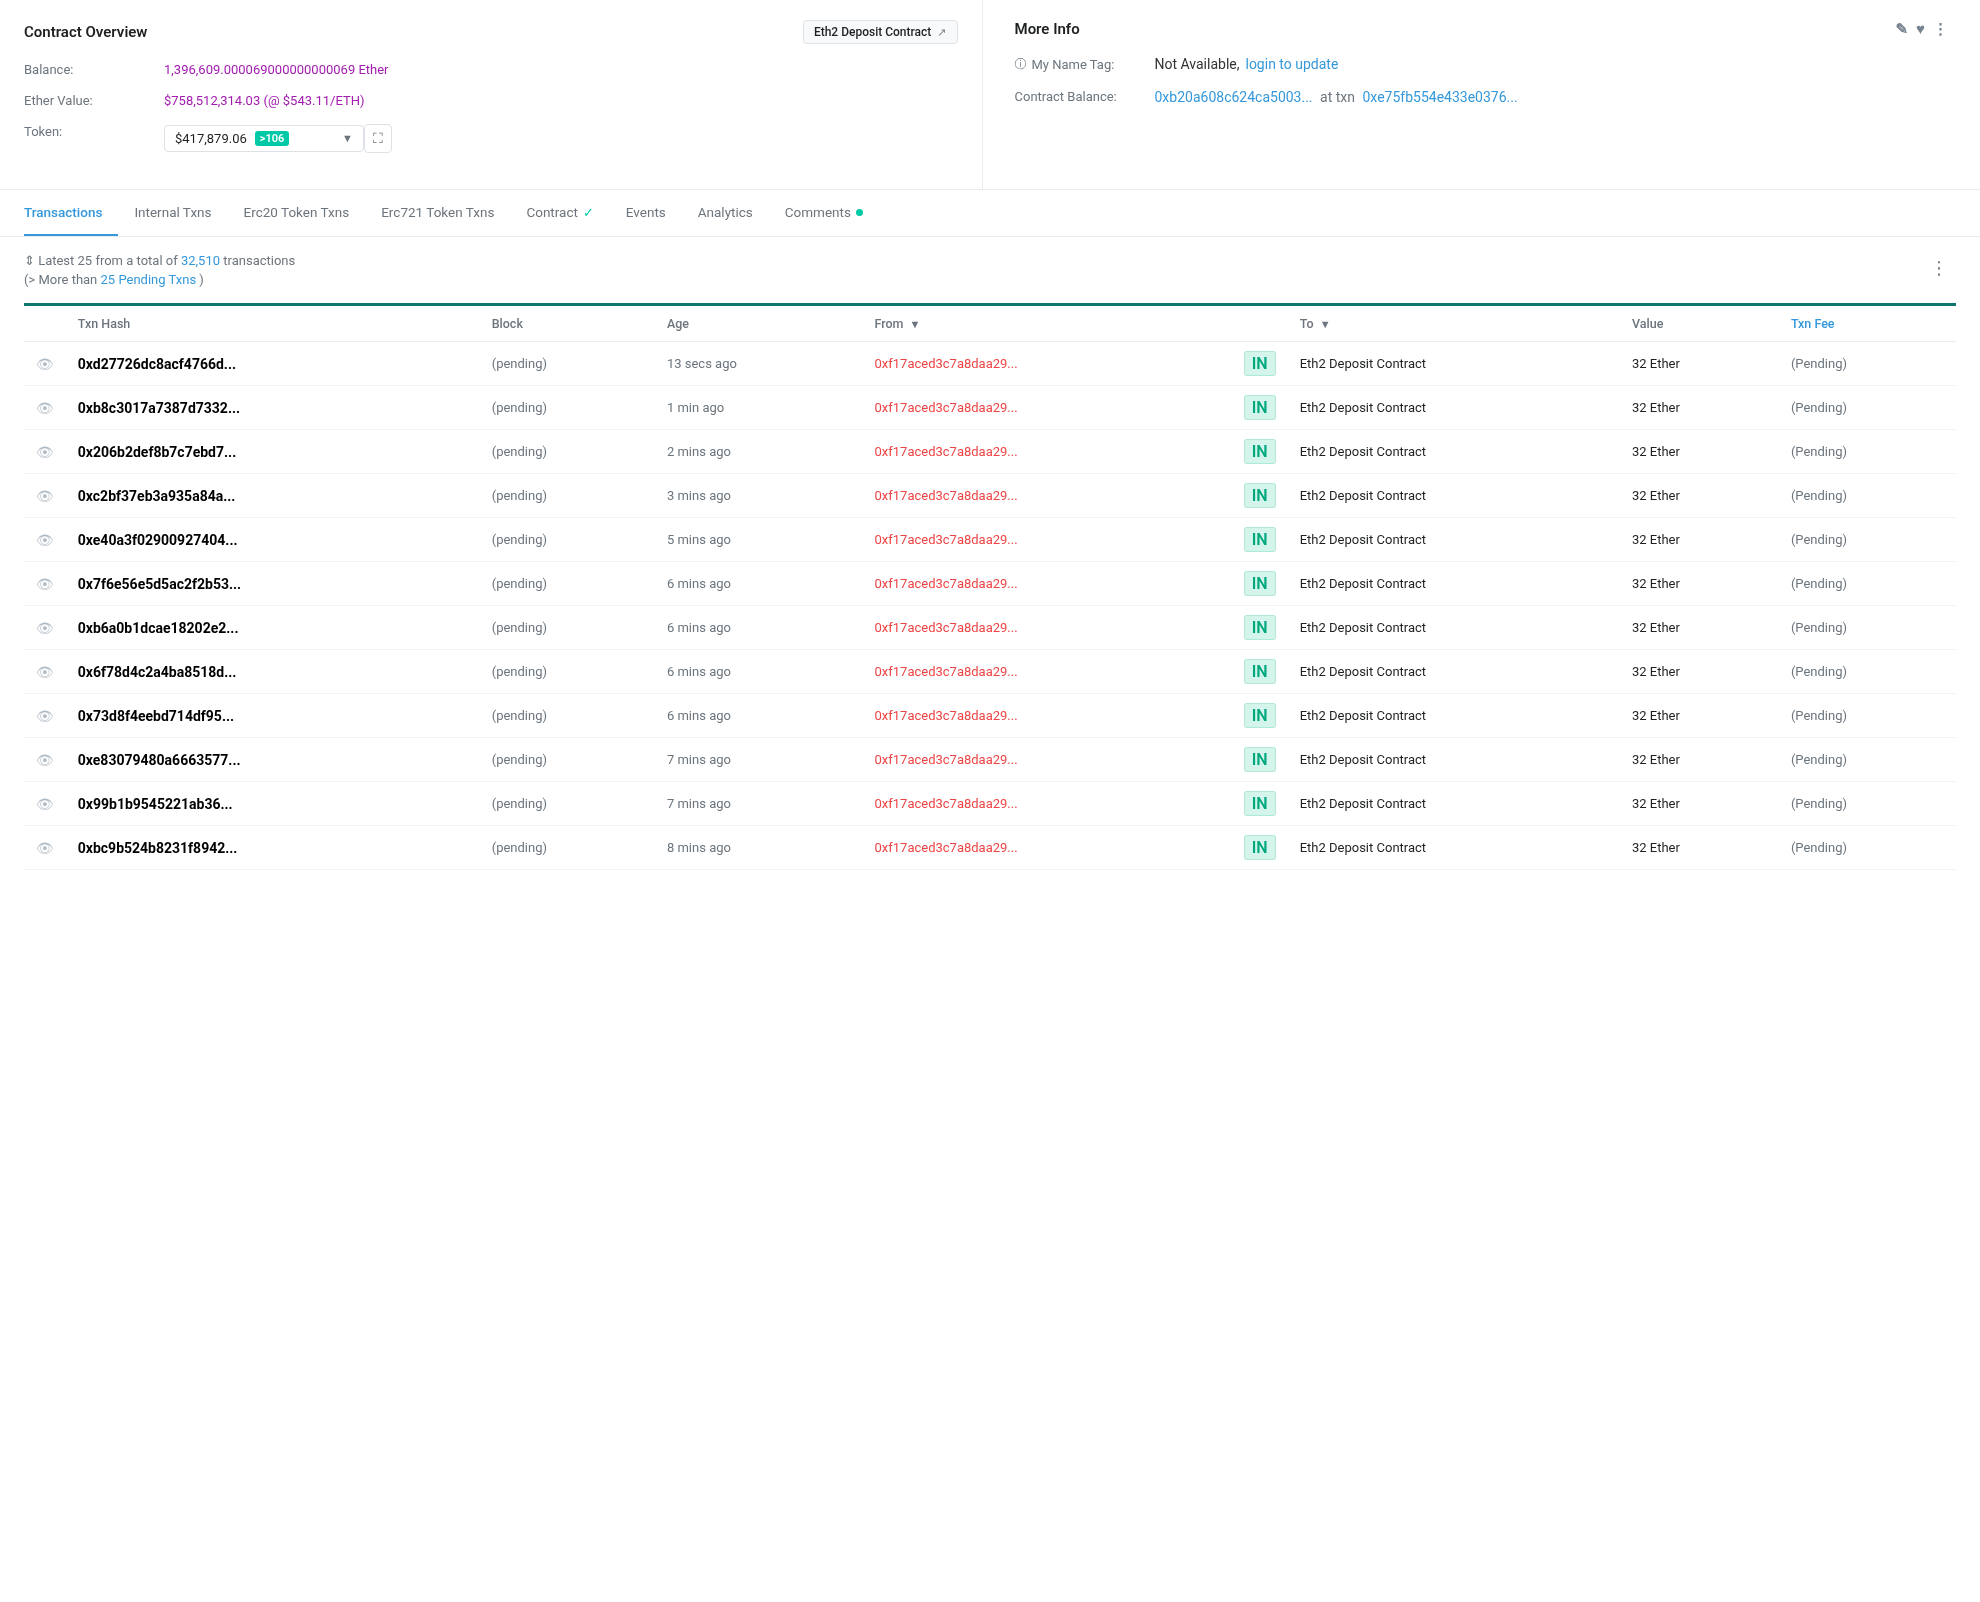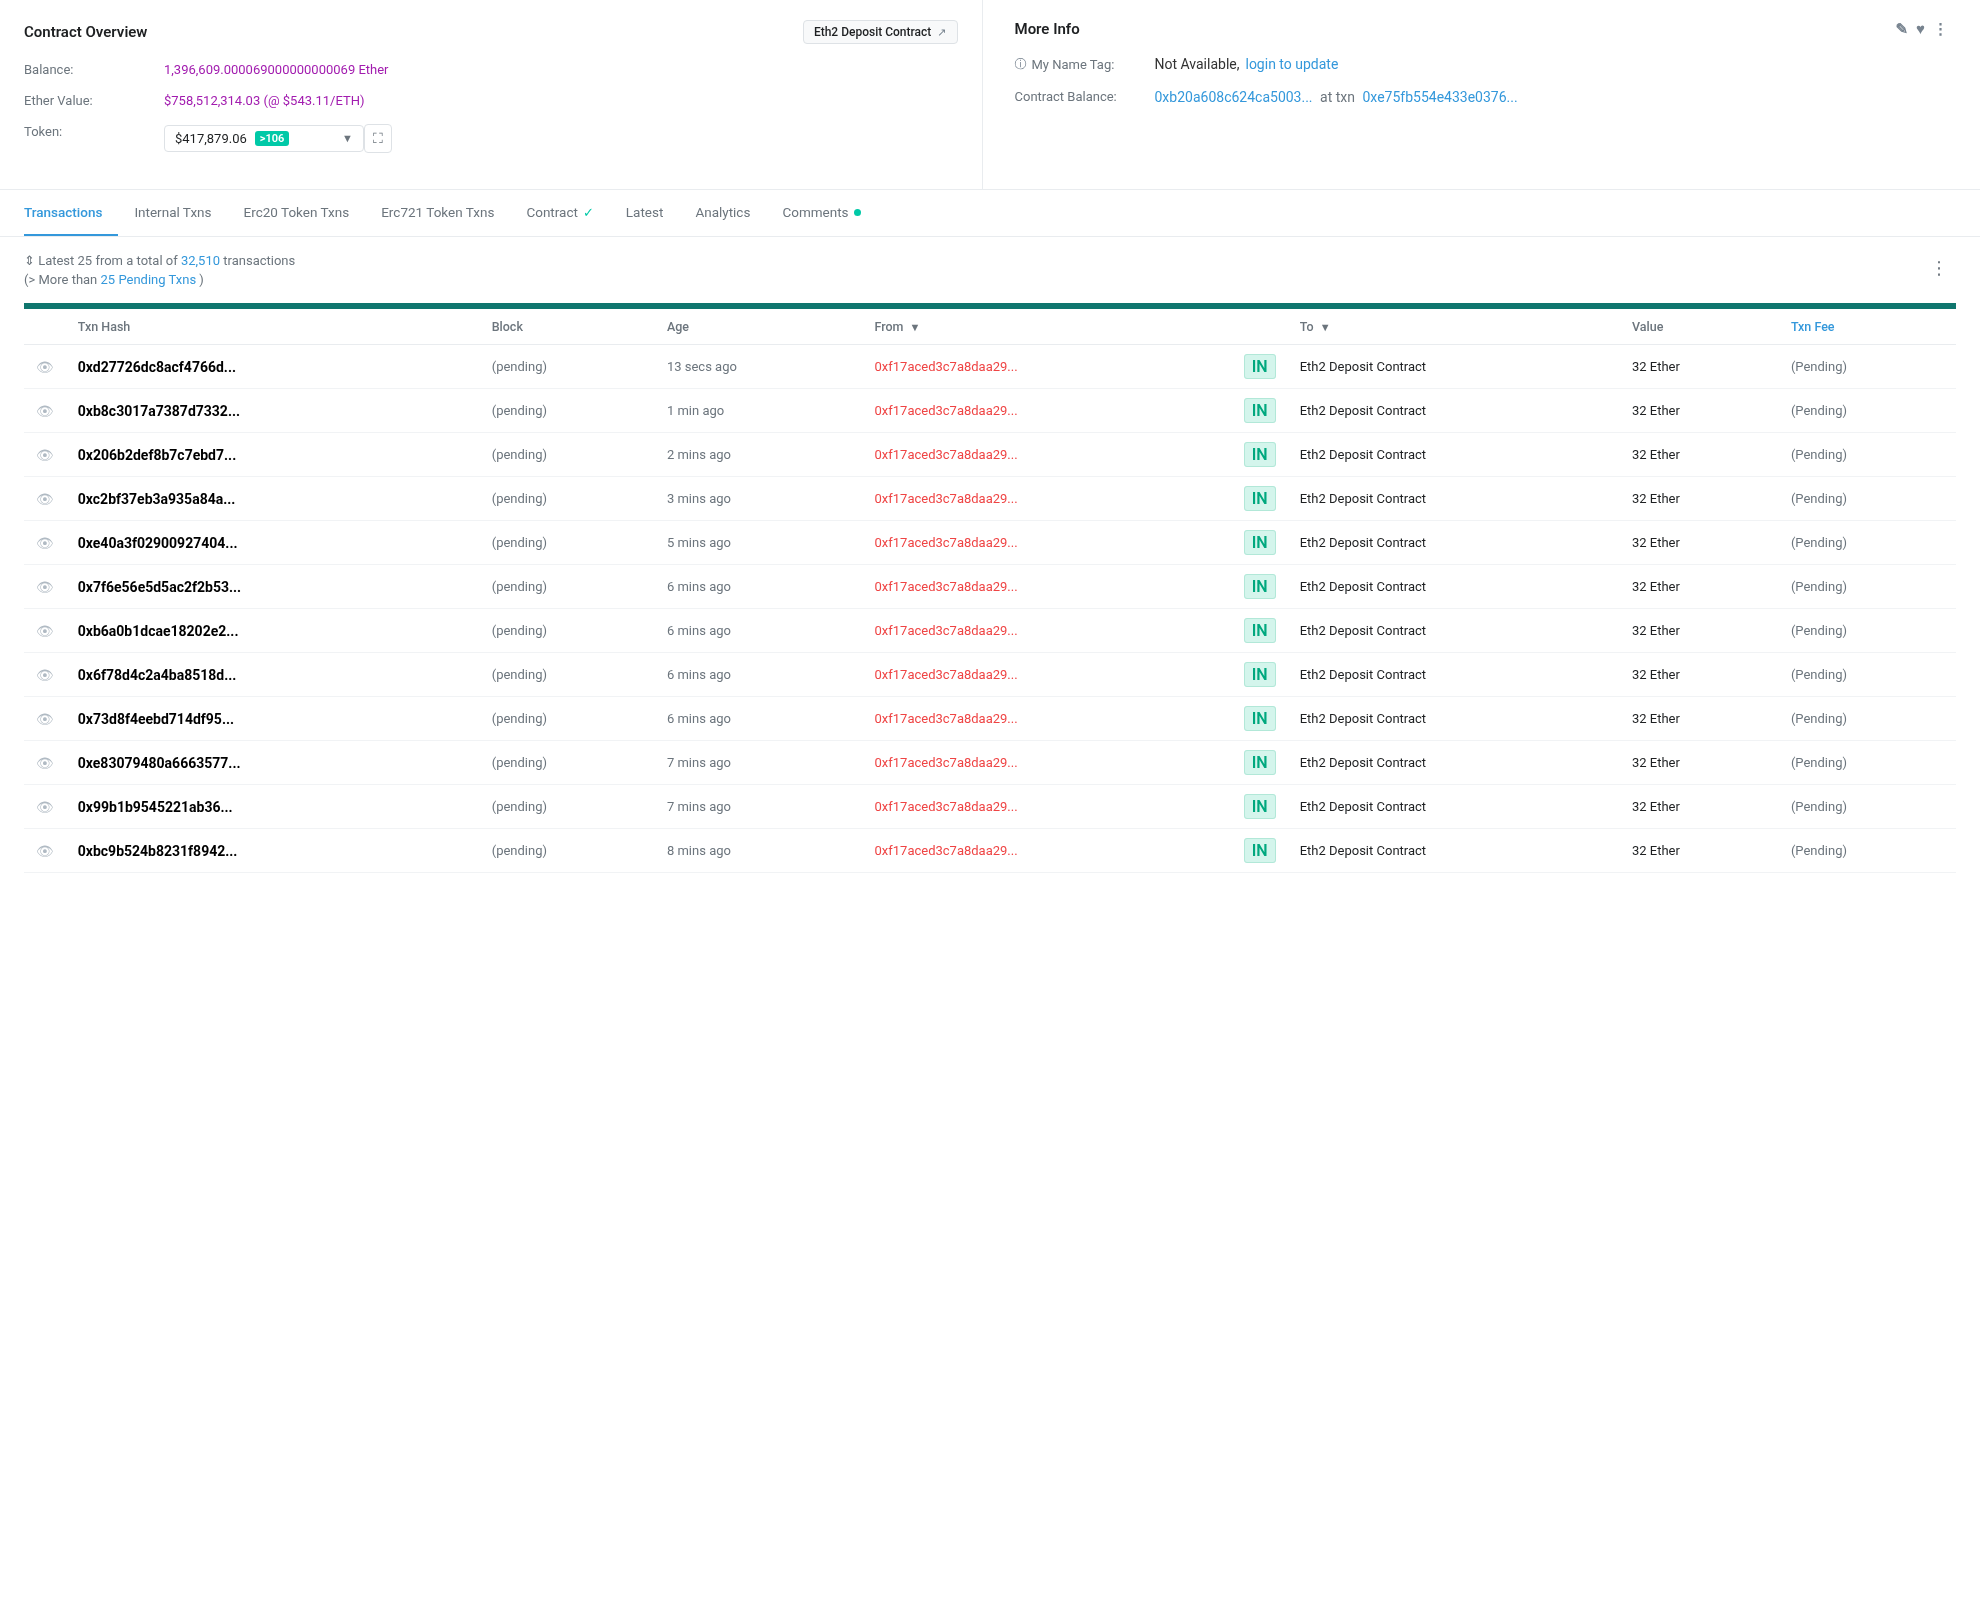--- a/index.html
+++ b/index.html
@@ -44,21 +44,21 @@
     .txn-summary { font-size: 13px; color: #6c757d; margin-bottom: 4px; }
     .txn-summary-link { color: #3498db; text-decoration: none; }
     .pending-info { font-size: 13px; color: #6c757d; margin-bottom: 16px; }
     .pending-link { color: #3498db; text-decoration: none; }
 
     .summary-header { display: flex; justify-content: space-between; align-items: flex-start; }
     .kebab-btn { cursor: pointer; color: #6c757d; font-size: 18px; padding: 4px 8px; }
 
     
     .txn-table { width: 100%; border-collapse: collapse; font-size: 13px; }
-    .txn-table th { padding: 10px 12px; text-align: left; font-weight: 500; color: #6c757d; border-bottom: 1px solid #e9ecef; border-top: 6px solid #0f766e; white-space: nowrap; font-size: 12.5px; }
+    .txn-table th { padding: 10px 12px; text-align: left; font-weight: 500; color: #6c757d; border-bottom: 1px solid #e9ecef; border-top: 3px solid #0f766e; white-space: nowrap; font-size: 12.5px; }
     .txn-table td { padding: 12px 12px; border-bottom: 1px solid #f1f3f5; vertical-align: middle; }
 
     .eye-icon { color: #b0bac3; cursor: pointer; font-size: 14px; }
     .txn-hash-link { color: #000000; text-decoration: none; font-size: 14px; font-weight: bold; }
     .pending-tag { color: #6c757d; font-style: normal; font-size: 13px; }
     .age-text { color: #6c757d; font-size: 13px; }
     .from-link { color: #ef4444; text-decoration: none; font-size: 13px; }
     .in-badge { background: #d4f5ec; color: #00a87e; border: 1px solid #b2e8d8; border-radius: 3px; padding: 2px 7px; font-size: 16px; font-weight: 600; }
     .to-value { color: #1e2022; font-size: 13px; }
     .value-text { color: #1e2022; font-size: 13px; }
@@ -133,21 +133,21 @@
   </div>
 </div>
 
 <div class="tabs-section">
   <div class="tabs-list" id="tabs-list">
   <div class="tab-item active">Transactions</div>
       <div class="tab-item">Internal Txns</div>
       <div class="tab-item">Erc20 Token Txns</div>
       <div class="tab-item">Erc721 Token Txns</div>
       <div class="tab-item">Contract<span class="tab-check"> ✓</span></div>
-      <div class="tab-item">Latest</div>
+      <div class="tab-item">Events</div>
       <div class="tab-item">Analytics</div>
       <div class="tab-item">Comments<span class="tab-dot"></span></div>
     </div>
 </div>
 
 <div class="content-area">
   <div class="summary-header">
     <div>
       <div class="txn-summary">
         <span>⇕</span>

